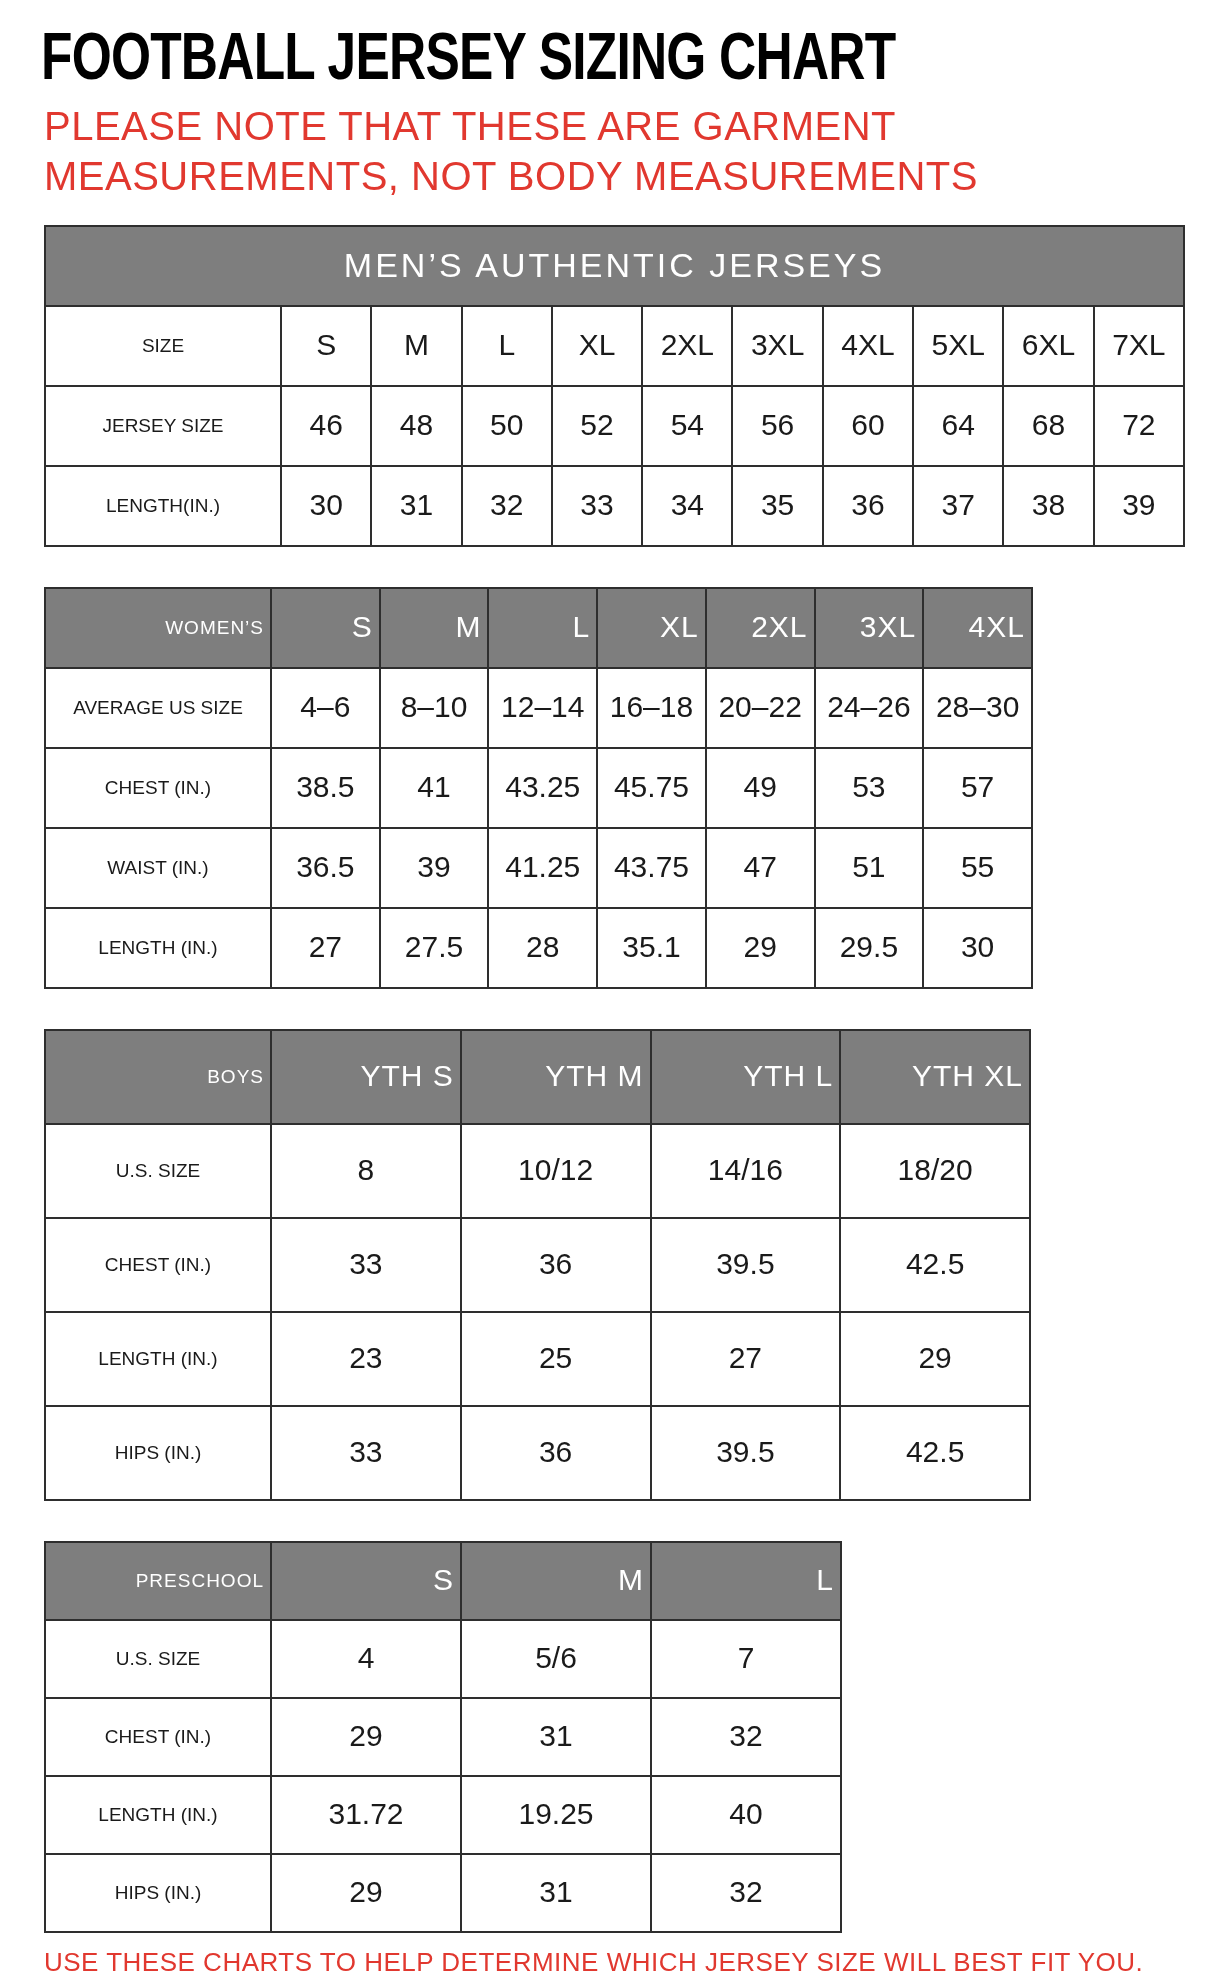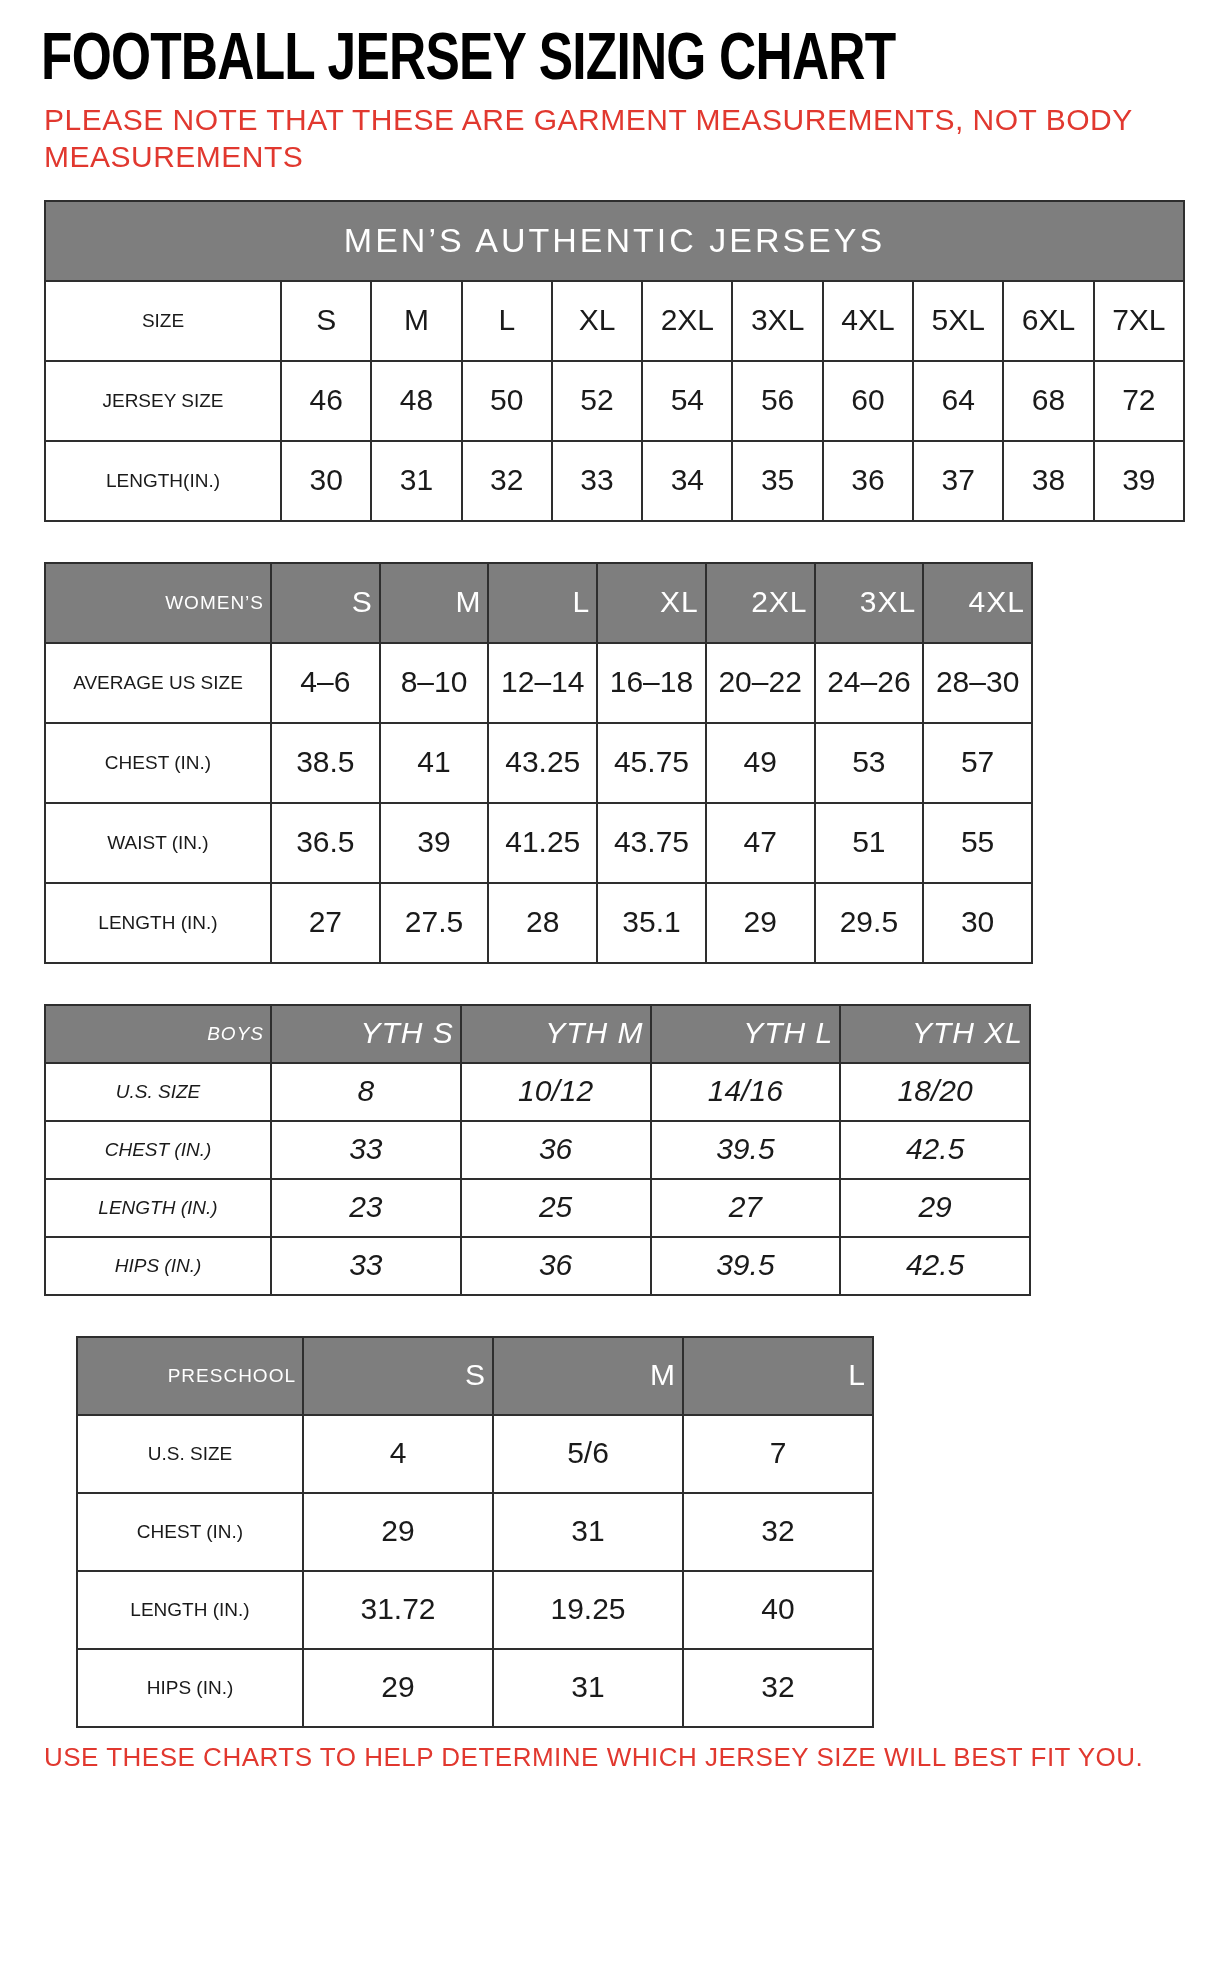--- a/index.html
+++ b/index.html
@@ -12,21 +12,21 @@
   .page { padding:12px 40px 0 44px; }
 
   .main-title {
     font-size:66px; font-weight:800; color:#000;
     line-height:1.1; white-space:nowrap; letter-spacing:-1px;
     transform:scaleX(0.78); transform-origin:0 50%;
     margin:8px 0 8px -3px;
   }
   .note {
     color:var(--note_red, #e1382f);
-    font-size:30px; line-height:1.25; letter-spacing:0.5px;
+    font-size:40px; line-height:1.25; letter-spacing:0.5px;
     max-width:1160px; margin-bottom:24px;
   }
   table.sizing {
     border-collapse:collapse; table-layout:fixed;
     margin-bottom:40px;
   }
   .sizing th, .sizing td {
     border:2px solid var(--border_dark, #2e2e2e);
     text-align:center; vertical-align:middle;
     font-weight:normal; font-size:30px; line-height:1.15;
@@ -43,22 +43,22 @@
     background:var(--header_gray, #7e7e7e); color:#fff;
     letter-spacing:1px;
     text-align:right;
   }
   table.mens { width:1141px; }
   .mens col.c-label { width:236px; }
   table.womens { width:989px; }
   .womens col.c-label { width:226px; }
   table.boys { width:987px; }
   .boys col.c-label { width:226px; }
-  .boys th, .boys td { height:58px;font-style:italic; }
-  table.preschool { width:798px; margin-bottom:14px;margin-left:32px; }
+  .boys th, .boys td { height:94px; }
+  table.preschool { width:798px; margin-bottom:14px; }
   .preschool col.c-label { width:226px; }
   .preschool th, .preschool td { height:78px; }
 
   .footer-note {
     color:var(--note_red, #e1382f);
     font-size:26px; letter-spacing:0.5px; white-space:nowrap;
     margin-top:12px;
   }
 </style>
 </head>

